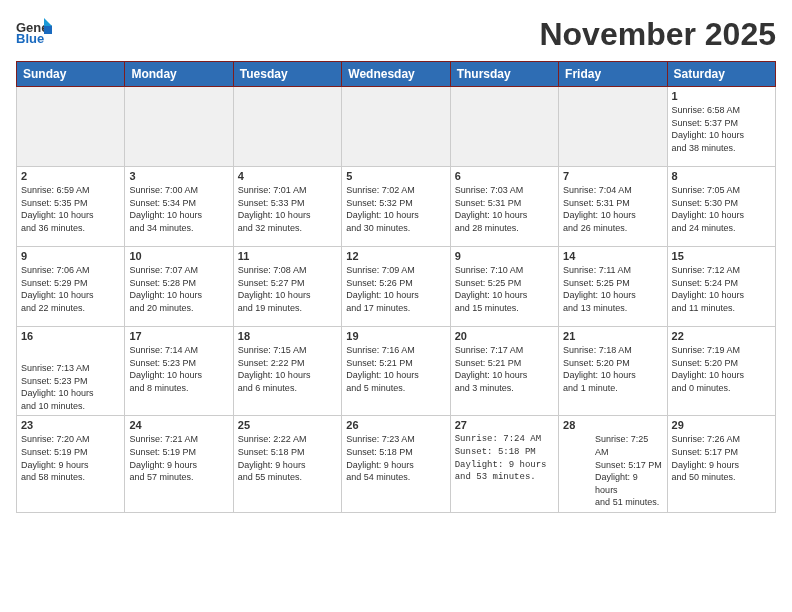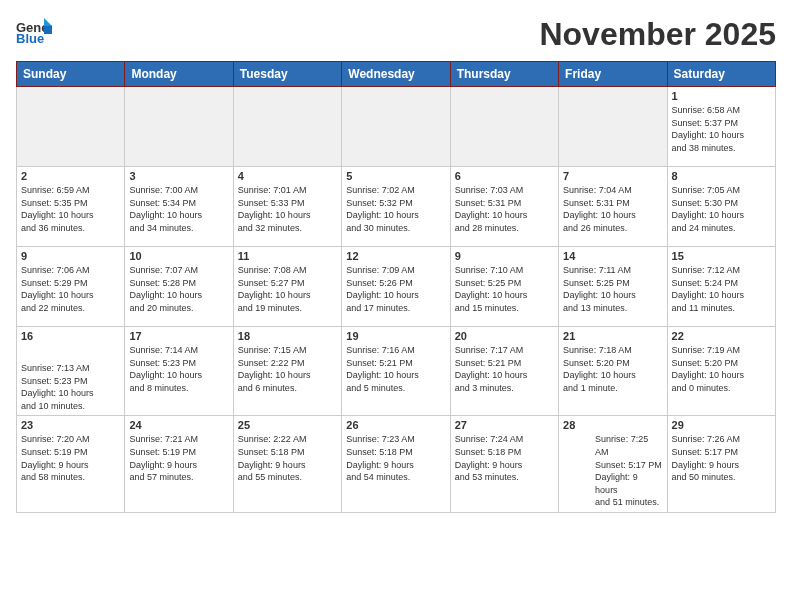--- a/index.html
+++ b/index.html
@@ -303,21 +303,21 @@
         </td>
         <td>
           <span class="day-num">26</span>
           <div class="day-info" style="white-space: pre-line;">Sunrise: 7:23 AM
 Sunset: 5:18 PM
 Daylight: 9 hours
 and 54 minutes.</div>
         </td>
         <td>
           <span class="day-num">27</span>
-          <div class="day-info" style="white-space: pre-line;">Sunrise: 7:24 AM
+          <div class="day-info" style="white-space: pre-line; font-family: Liberation Mono, monospace;">Sunrise: 7:24 AM
 Sunset: 5:18 PM
 Daylight: 9 hours
 and 53 minutes.</div>
         </td>
         <td>
           <span class="day-num">28</span>
           <div class="day-info" style="white-space: pre-line; margin-left: 32px;">Sunrise: 7:25 AM
 Sunset: 5:17 PM
 Daylight: 9 hours
 and 51 minutes.</div>

